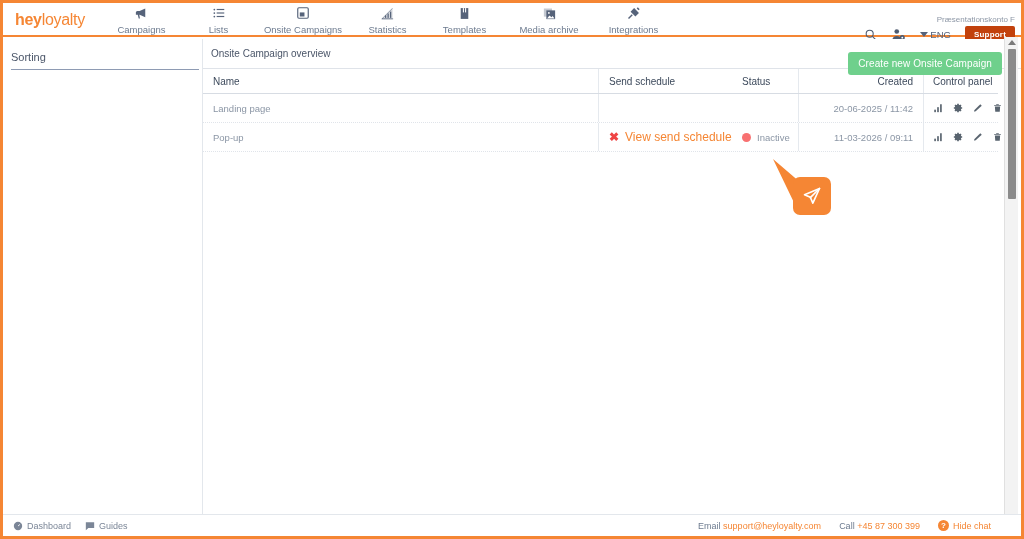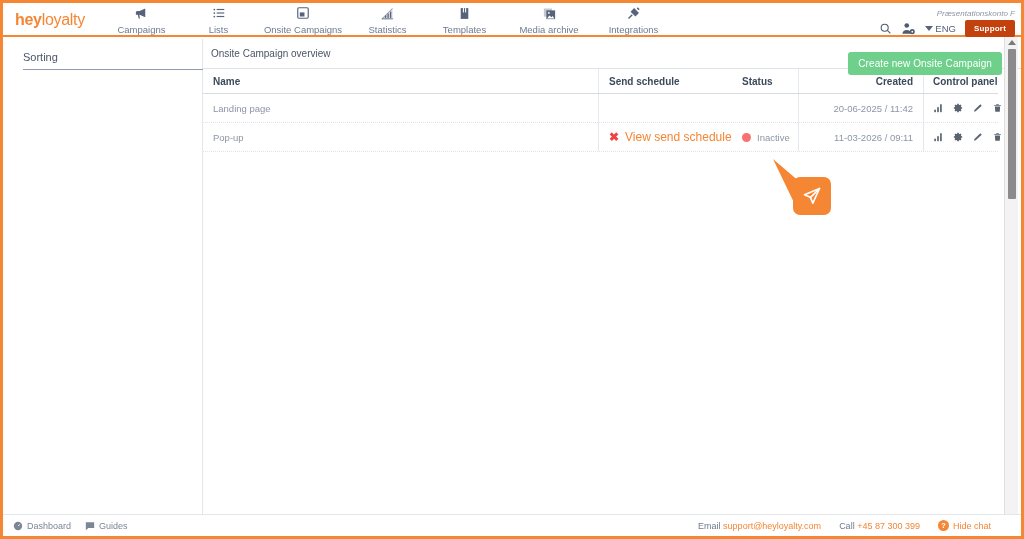--- a/index.html
+++ b/index.html
@@ -42,47 +42,46 @@
     font-size: 9.5px; color: #6d7b8f; margin-top: 3px; white-space: nowrap;
   }
   .nav-item.wide { width: 92px; }
 
   .top-right {
     position: absolute; right: 0; top: 0;
     display: flex; flex-direction: column; align-items: flex-end;
     padding-right: 4px;
   }
   .account {
-    font-size: 8px; color: #8d97a6; padding-top: 6px; padding-right: 2px;
+    font-size: 8px; color: #8d97a6; padding-top: 12px; padding-right: 2px;
     white-space: nowrap;
-    font-style: italic;
   }
   .top-actions {
-    display: flex; align-items: center; gap: 9px;
+    display: flex; align-items: center; gap: 14px;
     margin-top: 2px; padding-right: 2px;
   }
   .top-actions .ti { color: #4e5b70; cursor: pointer; display:flex; align-items:center; }
   .lang { font-size: 9.5px; color: #56637a; display: flex; align-items: center; gap: 2px; cursor: pointer; }
   .caret-d { width:0;height:0;border-left:4px solid transparent;border-right:4px solid transparent;border-top:5px solid #56637a; }
   .support-btn {
     background: #c2410c; color: #fff; font-size: 8px; font-weight: 600;
     border: none; border-radius: 2px; padding: 4px 9px; cursor: pointer;
     letter-spacing: 0.2px;
   }
 
   
   .body-wrap {
     position: absolute; left: 0; top: 36px;
     width: 1018px; height: 478px;
     display: flex;
   }
   .sidebar {
     width: 200px; height: 100%;
     background: #fff; border-right: 1px solid #e3e7ec;
-    padding: 12px 8px 0 20px;
+    padding: 12px 8px 0 8px;
   }
   .sorting-label {
     font-size: 11px; color: #4a5568; padding-bottom: 6px;
     border-bottom: 1px solid #8e9bb3;
     width: 188px;
   }
 
   .main {
     flex: 1; position: relative; background: #fff;
     padding: 0;
@@ -106,21 +105,21 @@
   .table {
     width: 795px;
     font-size: 10px;
   }
   .tr {
     display: flex; align-items: center;
     height: 29px;
   }
   .thead .tr { height: 25px; border-bottom: 1px solid #d7dce3; }
   .th {
-    font-size: 10px; font-weight: 700; color: #3d4a5c;
+    font-size: 10px; font-weight: 400; color: #3d4a5c;
     display: flex; align-items: center; height: 100%;
   }
   .td {
     font-size: 9.5px; color: #8b96a5;
     display: flex; align-items: center; height: 100%;
   }
   .c-name  { width: 395px; padding-left: 10px; }
   .c-sched { width: 135px; padding-left: 10px; border-left: 1px solid #e5e9ee; }
   .c-status{ width: 65px;  padding-left: 9px; }
   .c-created{width: 125px; padding-right: 10px; justify-content: flex-end; border-left: 1px solid #e5e9ee; }

